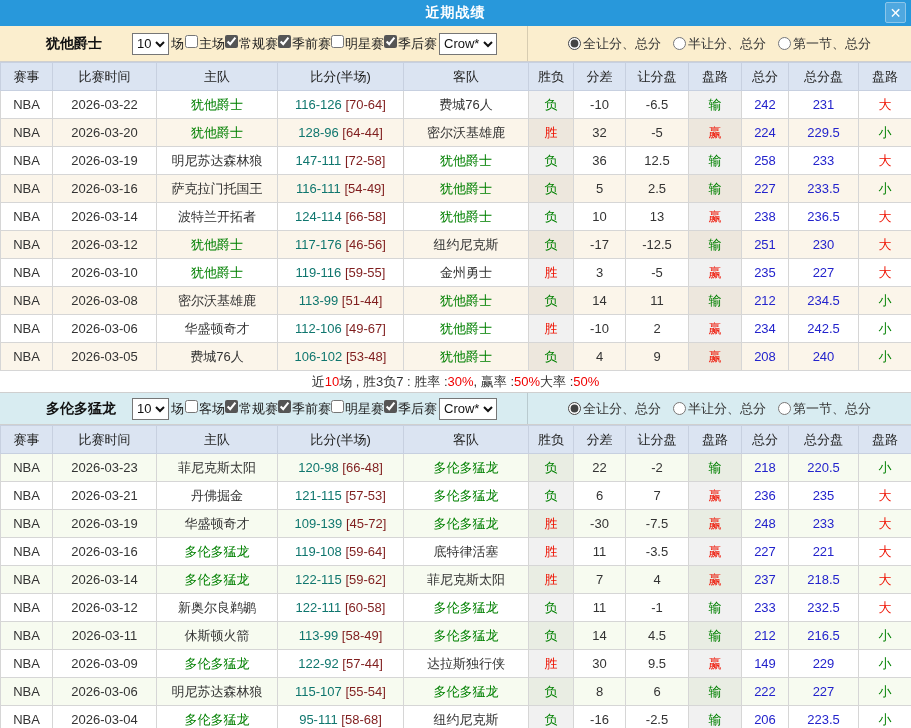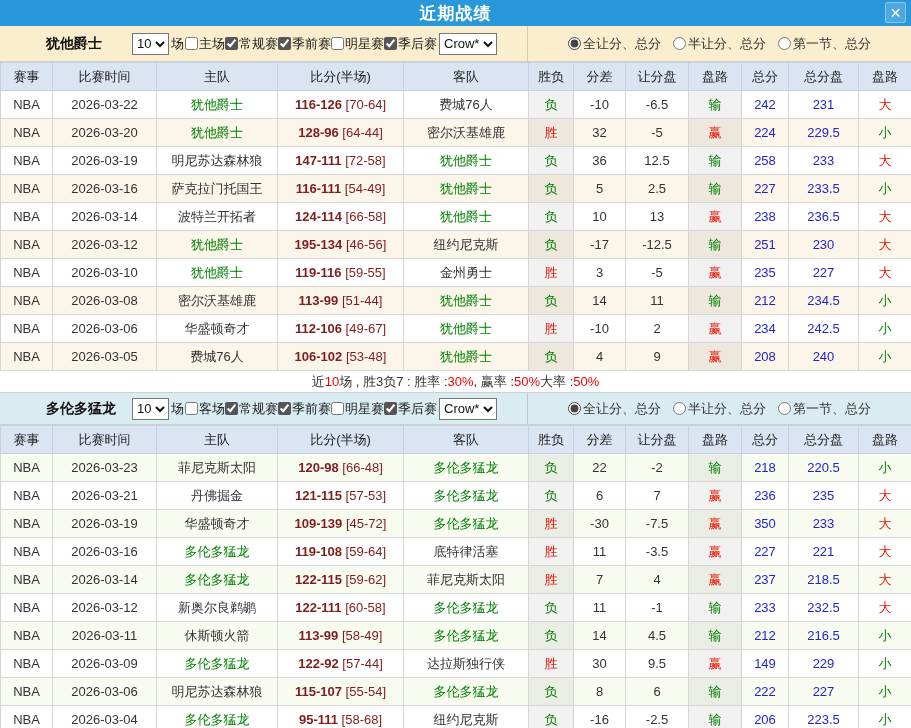--- a/index.html
+++ b/index.html
@@ -1,36 +1,36 @@
 <!DOCTYPE html>
 <html><head>
 <meta charset="utf-8">
 <style>
   *{box-sizing:border-box;margin:0;padding:0}
   html,body{width:911px;height:728px;overflow:hidden}
   body{font-family:"Liberation Sans","DejaVu Sans",sans-serif;background:#fff}
   .titlebar{height:26px;background:#2898DB;position:relative;display:flex;align-items:center;justify-content:center}
-  .titlebar .t{color:#fff;font-size:17px;font-weight:bold;letter-spacing:1px}
+  .titlebar .t{color:#fff;font-size:14px;font-weight:bold;letter-spacing:1px}
   .close{position:absolute;right:5px;top:2px;width:21px;height:21px;background:#4FA8E0;border:1px solid #8CC6EA;color:#fff;font-weight:bold;font-size:14px;line-height:18px;display:flex;align-items:center;justify-content:center;cursor:pointer;border-radius:2px}
   .filterbar{display:flex;align-items:stretch;border-bottom:1px solid #CFCFCF}
   .fb1{height:36px}
   .fb2{height:32px}
   .fb-left{flex:0 0 528px;display:flex;align-items:center;padding-left:46px;border-right:1px solid rgba(0,0,0,.14)}
   .team{font-size:14px;font-weight:bold;color:#111;min-width:84px}
   select{height:22px;font-size:13px;margin:0 2px;border:1px solid #767676;background:#fff;color:#111}
   .unit{font-size:13px;color:#222;margin-right:1px}
-  label.cb{display:inline-flex;align-items:center;font-size:13px;color:#222;cursor:pointer}
+  label.cb{display:inline-flex;font-size:13px;color:#222;cursor:pointer}
   input[type=checkbox]{width:13px;height:13px;accent-color:#555;margin:0 1px 0 0}
   .fb-right{flex:1;display:flex;align-items:center;justify-content:center;gap:12px}
   label.rd{display:inline-flex;align-items:center;font-size:13px;color:#333;gap:2px;cursor:pointer}
   input[type=radio]{width:13px;height:13px;accent-color:#444;margin:0}
   table{width:911px;border-collapse:collapse;table-layout:fixed}
   th{height:28px;background:#DBE4F2;font-size:13px;font-weight:normal;color:#222;border:1px solid #C7D0E0;white-space:nowrap;overflow:hidden}
   td{height:28px;text-align:center;font-size:13px;color:#333;border:1px solid #D6D6D6;white-space:nowrap;overflow:hidden}
-  .score{font-weight:bold;color:#7f1d1d}
+  .score{font-weight:normal;color:#0f766e}
   .half{color:#7f1d1d}
   .gray{background:rgba(60,60,60,.072)}
   .blue{color:#2323CC}
   .grn{color:#008000}
   .red{color:#EE1100}
   .summary{height:22px;display:flex;align-items:center;justify-content:center;font-size:13px;color:#333;border-bottom:1px solid #CFCFCF;background:#fff}
   .summary .hlr{color:#F00000}
 </style>
 </head>
 <body>
@@ -185,21 +185,21 @@
             <td>13</td>
             <td class="gray red">赢</td>
             <td class="blue">238</td>
             <td class="blue">236.5</td>
             <td class="red">大</td>
           </tr>
           <tr style="background: rgb(251, 245, 234);">
             <td>NBA</td>
             <td>2026-03-12</td>
             <td class="grn">犹他爵士</td>
-            <td><span class="score">195-134</span> <span class="half">[46-56]</span></td>
+            <td><span class="score">117-176</span> <span class="half">[46-56]</span></td>
             <td>纽约尼克斯</td>
             <td class="gray grn">负</td>
             <td>-17</td>
             <td>-12.5</td>
             <td class="gray grn">输</td>
             <td class="blue">251</td>
             <td class="blue">230</td>
             <td class="red">大</td>
           </tr>
           <tr>
@@ -377,21 +377,21 @@
           <tr style="background: rgb(247, 251, 240);">
             <td>NBA</td>
             <td>2026-03-19</td>
             <td>华盛顿奇才</td>
             <td><span class="score">109-139</span> <span class="half">[45-72]</span></td>
             <td class="grn">多伦多猛龙</td>
             <td class="gray red">胜</td>
             <td>-30</td>
             <td>-7.5</td>
             <td class="gray red">赢</td>
-            <td class="blue">350</td>
+            <td class="blue">248</td>
             <td class="blue">233</td>
             <td class="red">大</td>
           </tr>
           <tr>
             <td>NBA</td>
             <td>2026-03-16</td>
             <td class="grn">多伦多猛龙</td>
             <td><span class="score">119-108</span> <span class="half">[59-64]</span></td>
             <td>底特律活塞</td>
             <td class="gray red">胜</td>

